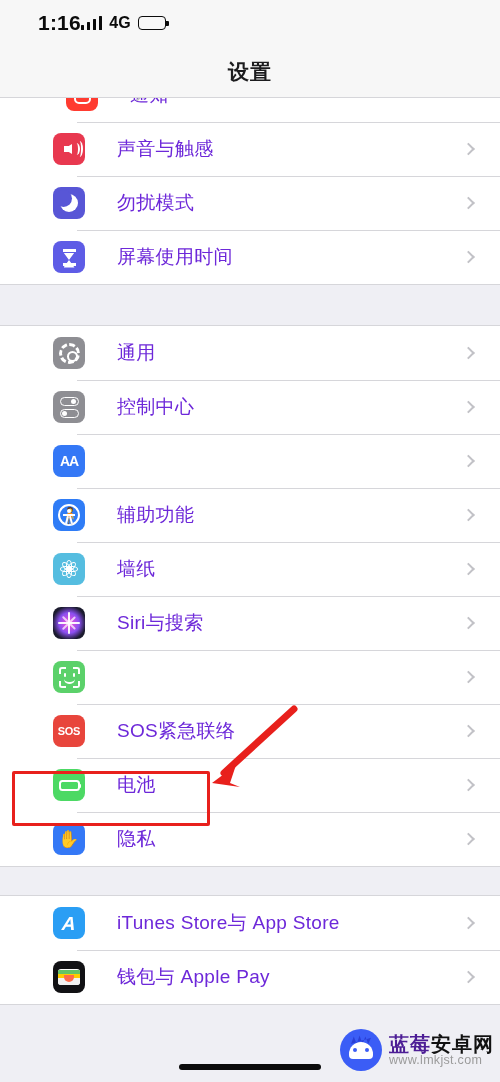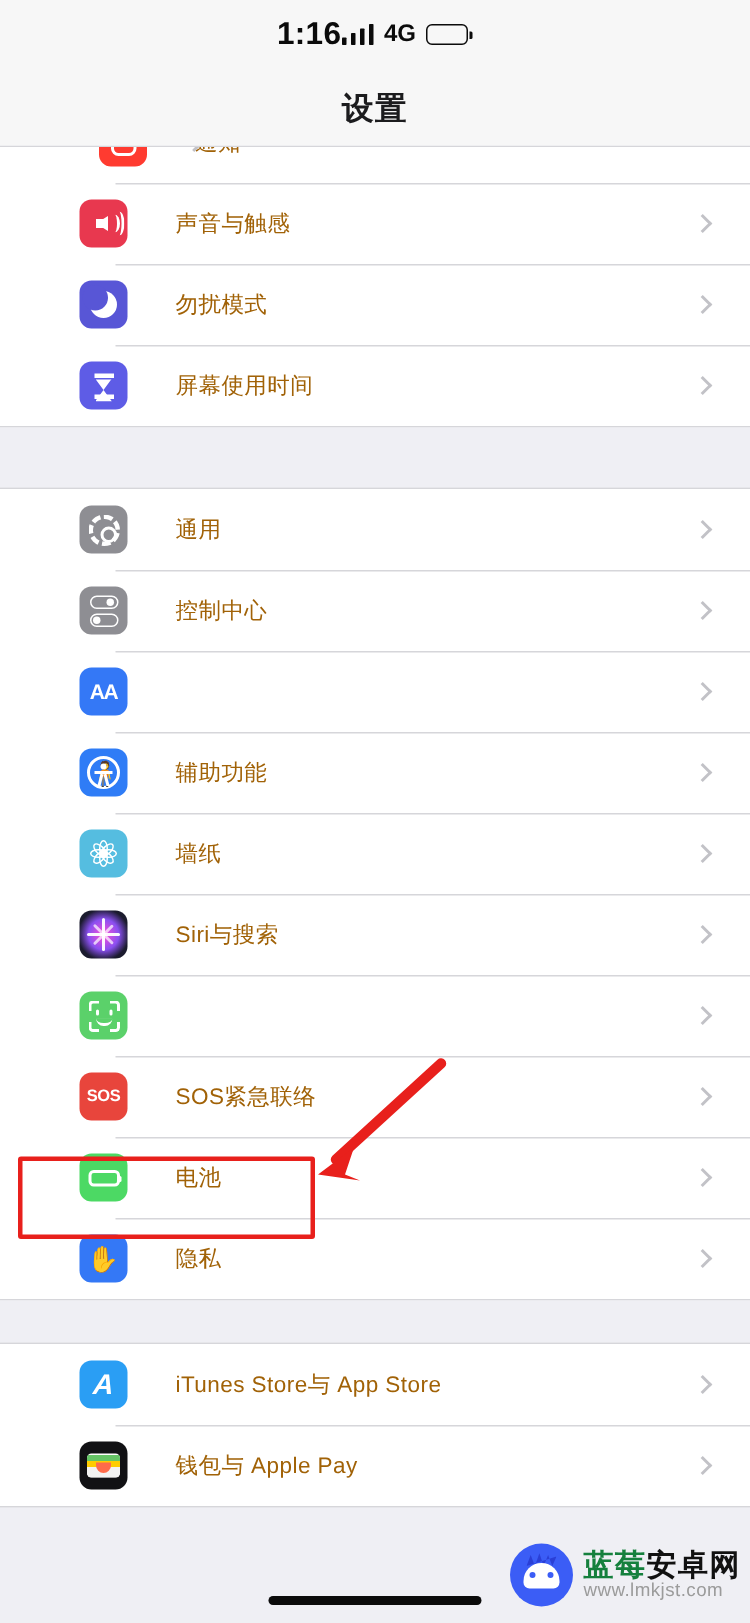--- a/index.html
+++ b/index.html
@@ -9,21 +9,21 @@
     background:#ffffff;
     position:relative;
     overflow:hidden;
     -webkit-font-smoothing:antialiased;
   }
 
   
   .statusbar{
     position:absolute; top:0; left:0; width:500px; height:46px;
     background:#f7f7f7;
-    display:flex; align-items:center; justify-content:center;
+    display:flex; align-items:center; justify-content:flex-start;
     padding:0 41px 0 38px;
   }
   .sb-time{ font-size:21px; font-weight:bold; color:#0b0b0b; letter-spacing:.2px;}
   .sb-right{ display:flex; align-items:center; gap:7px;}
   .signal{ display:flex; align-items:flex-end; gap:2.5px; height:14px;}
   .signal i{ display:block; width:3.5px; background:#0b0b0b; border-radius:.5px;}
   .signal i:nth-child(1){height:5px;}
   .signal i:nth-child(2){height:8px;}
   .signal i:nth-child(3){height:11px;}
   .signal i:nth-child(4){height:14px;}
@@ -58,21 +58,21 @@
   .row + .row:before{
     content:""; position:absolute; left:77px; right:0; top:0; height:1px;
     background:#d6d6da;
   }
   .icon{
     width:32px; height:32px; border-radius:8px; flex:0 0 32px;
     display:flex; align-items:center; justify-content:center;
     position:relative; overflow:hidden;margin-left:40px;
   }
   .label{
-    margin-left:32px; font-size:15px; color:#a16207; letter-spacing:.3px;
+    margin-left:32px; font-size:19px; color:#6d28d9; letter-spacing:.3px;
     white-space:nowrap;
   }
   .chev{
     position:absolute; right:27px; top:50%; width:9px; height:9px;
     border-right:2px solid #c2c2c7; border-top:2px solid #c2c2c7;
     transform:translateY(-50%) rotate(45deg);
   }
 
   
   .clipped{ height:24px; overflow:hidden; }
@@ -203,21 +203,21 @@
             position:relative; display:flex; align-items:center; justify-content:center;}
   .wm-robot{ width:24px;height:17px;background:#fff;border-radius:12px 12px 4px 4px; position:relative;}
   .wm-robot:before,.wm-robot:after{ content:""; position:absolute; top:6px; width:4px;height:4px;
       border-radius:50%; background:#3b5df6;}
   .wm-robot:before{ left:4px;} .wm-robot:after{ right:4px;}
   .wm-ant{ position:absolute; top:6px; left:50%; transform:translateX(-50%);
            width:20px; height:9px; background:#2a3fd6;
            clip-path:polygon(0 100%,14% 18%,28% 100%,43% 5%,57% 100%,72% 18%,86% 100%,100% 30%);}
   .wm-text{ line-height:1;}
   .wm-cn{ font-size:20px; font-weight:bold; letter-spacing:1px;}
-  .wm-cn .b{ color:#15803d;}
+  .wm-cn .b{ color:#4c1d95;}
   .wm-cn .k{ color:#111;}
   .wm-url{ font-size:12.5px; color:#9b9b9b; margin-top:0; letter-spacing:.3px;}
 </style>
 </head>
 <body>
 
 <div class="statusbar">
   <span class="sb-time">1:16</span>
   <span class="sb-right">
     <span class="signal">

